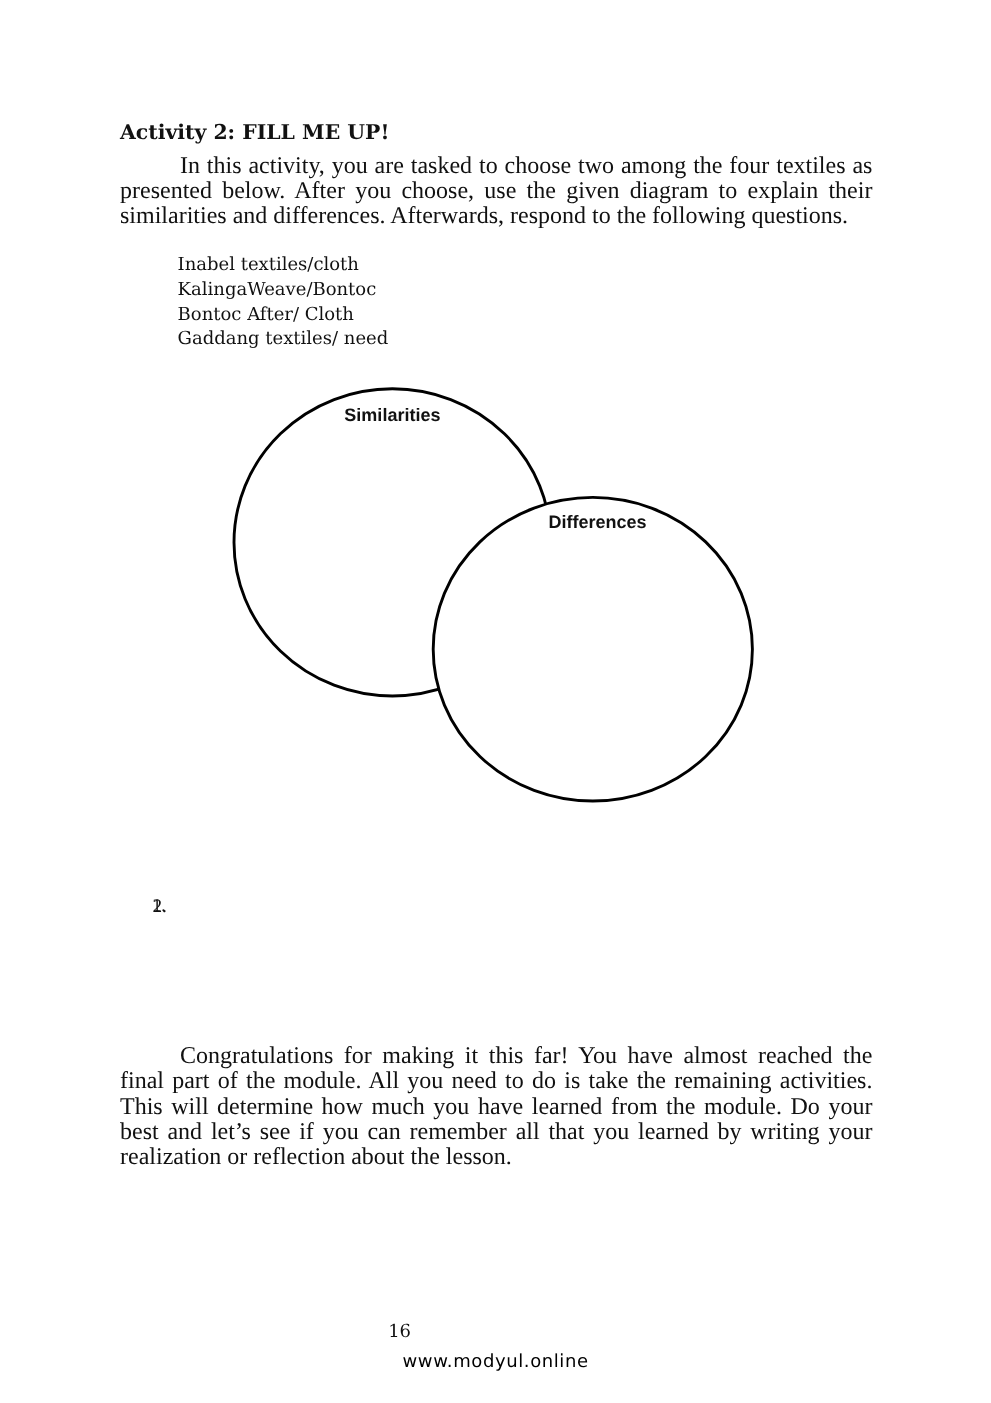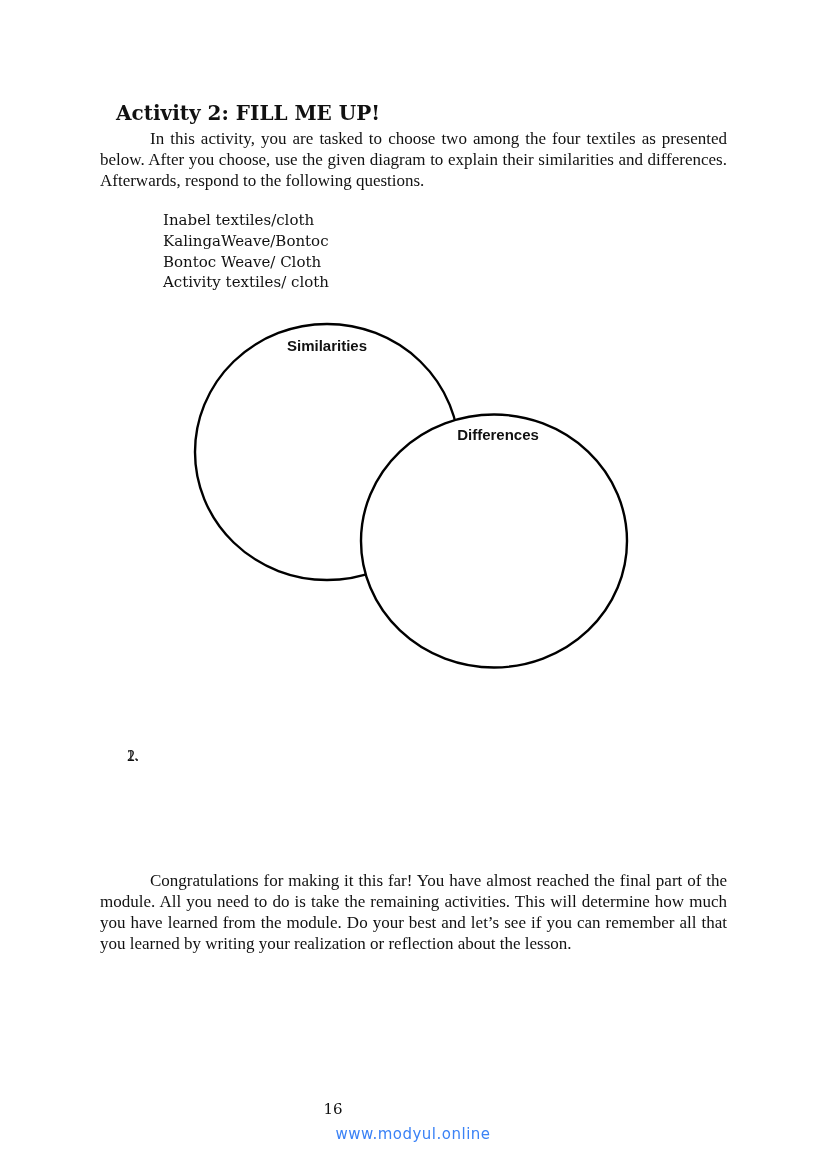--- a/index.html
+++ b/index.html
@@ -1,54 +1,54 @@
 <!DOCTYPE html>
 <html><head>
   <meta charset="utf-8">
   <style>
     html, body { margin: 0; padding: 0; background: #ffffff; }
     body { width: 826px; height: 1169px; position: relative; overflow: hidden;
            font-family: "DejaVu Serif", "Liberation Serif", serif; color: #111; }
     .page { position: absolute; left: 0; top: 0; width: 826px; height: 1169px; }
-    .heading { position: absolute; left: 100px; top: 101px; font-size: 20px; font-weight: bold;
-               font-family: "DejaVu Serif", serif; letter-spacing: 0px; margin-left: 16px; }
-    .para { position: absolute; left: 100px; width: 627px; font-size: 17px; line-height: 21px;
+    .heading { position: absolute; left: 100px; top: 101px; font-size: 17px; font-weight: bold;
+               font-family: "DejaVu Serif", serif; letter-spacing: 0px; }
+    .para { position: absolute; left: 100px; width: 627px; font-size: 20px; line-height: 21px;
             text-align: justify; font-family: "Liberation Serif", "DejaVu Serif", serif; }
     .para .indent { display: inline-block; width: 50px; }
     .intro { top: 128px; }
-    .textiles { position: absolute; left: 163px; top: 210px; font-size: 15px; line-height: 20.8px;
+    .textiles { position: absolute; left: 148px; top: 210px; font-size: 15px; line-height: 20.8px;
                 font-family: "DejaVu Serif", serif; font-weight: normal; }
     .textiles div { white-space: nowrap; }
     svg.venn { position: absolute; left: 0; top: 0; }
     .venn-label { font-family: "Liberation Sans", "DejaVu Sans", sans-serif; font-weight: bold; font-size: 15px; fill: #111; }
     .questions { position: absolute; left: 127px; top: 745px; width: 600px; font-family: "Liberation Serif", "DejaVu Serif", serif;
                  font-size: 14.6px; line-height: 21px; }
     .q { position: relative; padding-left: 23px; text-align: justify; }
     .q .num { position: absolute; left: 0; top: 0; }
     .q .num.two { font-size: 16px; }
     .closing { top: 870px; }
     .page-num { position: absolute; left: 0; width: 666px; top: 1100px; text-align: center; font-size: 15px;
                 font-family: "DejaVu Serif", serif; }
     .watermark { position: absolute; left: 0; width: 826px; top: 1125px; text-align: center; font-size: 15px;
-                 font-family: "DejaVu Sans", sans-serif; color: #3b82f6; letter-spacing: 0.5px; }
+                 font-family: "DejaVu Sans", sans-serif; color: #000000; letter-spacing: 0.5px; }
   </style>
 </head>
 <body>
 
 <div class="page">
 
   <div class="heading">Activity 2: FILL ME UP!</div>
 
   <div class="para intro"><span class="indent"></span><span>In this activity, you are tasked to choose two among the four textiles as presented below. After you choose, use the given diagram to explain their similarities and differences. Afterwards, respond to the following questions.</span></div>
 
   <div class="textiles">
     <div>Inabel textiles/cloth</div>
     <div>KalingaWeave/Bontoc</div>
-    <div>Bontoc Weave/ Cloth</div>
-    <div>Activity textiles/ cloth</div>
+    <div>Bontoc After/ Cloth</div>
+    <div>Gaddang textiles/ need</div>
   </div>
 
   <svg class="venn" width="826" height="700" viewBox="0 0 826 700">
     <ellipse cx="327" cy="452" rx="132" ry="128" fill="#ffffff" stroke="#000000" stroke-width="2.4"></ellipse>
     <ellipse cx="494" cy="541" rx="133" ry="126.5" fill="#ffffff" stroke="#000000" stroke-width="2.4"></ellipse>
     <text class="venn-label" x="327" y="351" text-anchor="middle">Similarities</text>
     <text class="venn-label" x="498" y="440" text-anchor="middle">Differences</text>
   </svg>
 
   <div class="questions">

